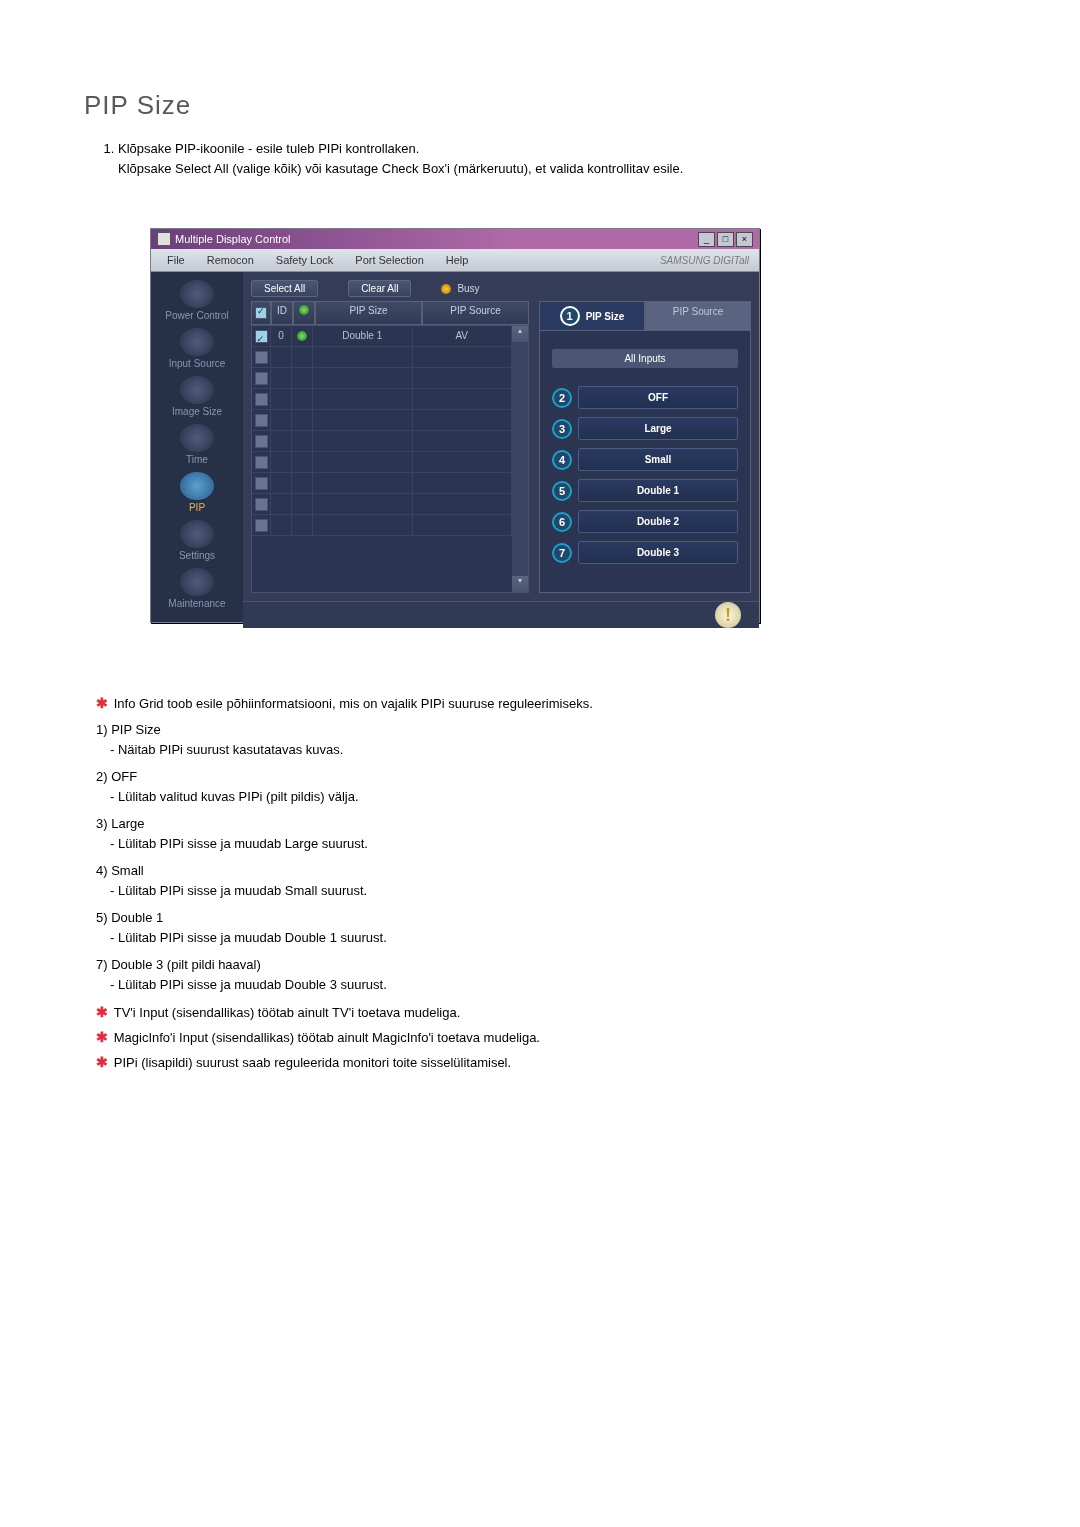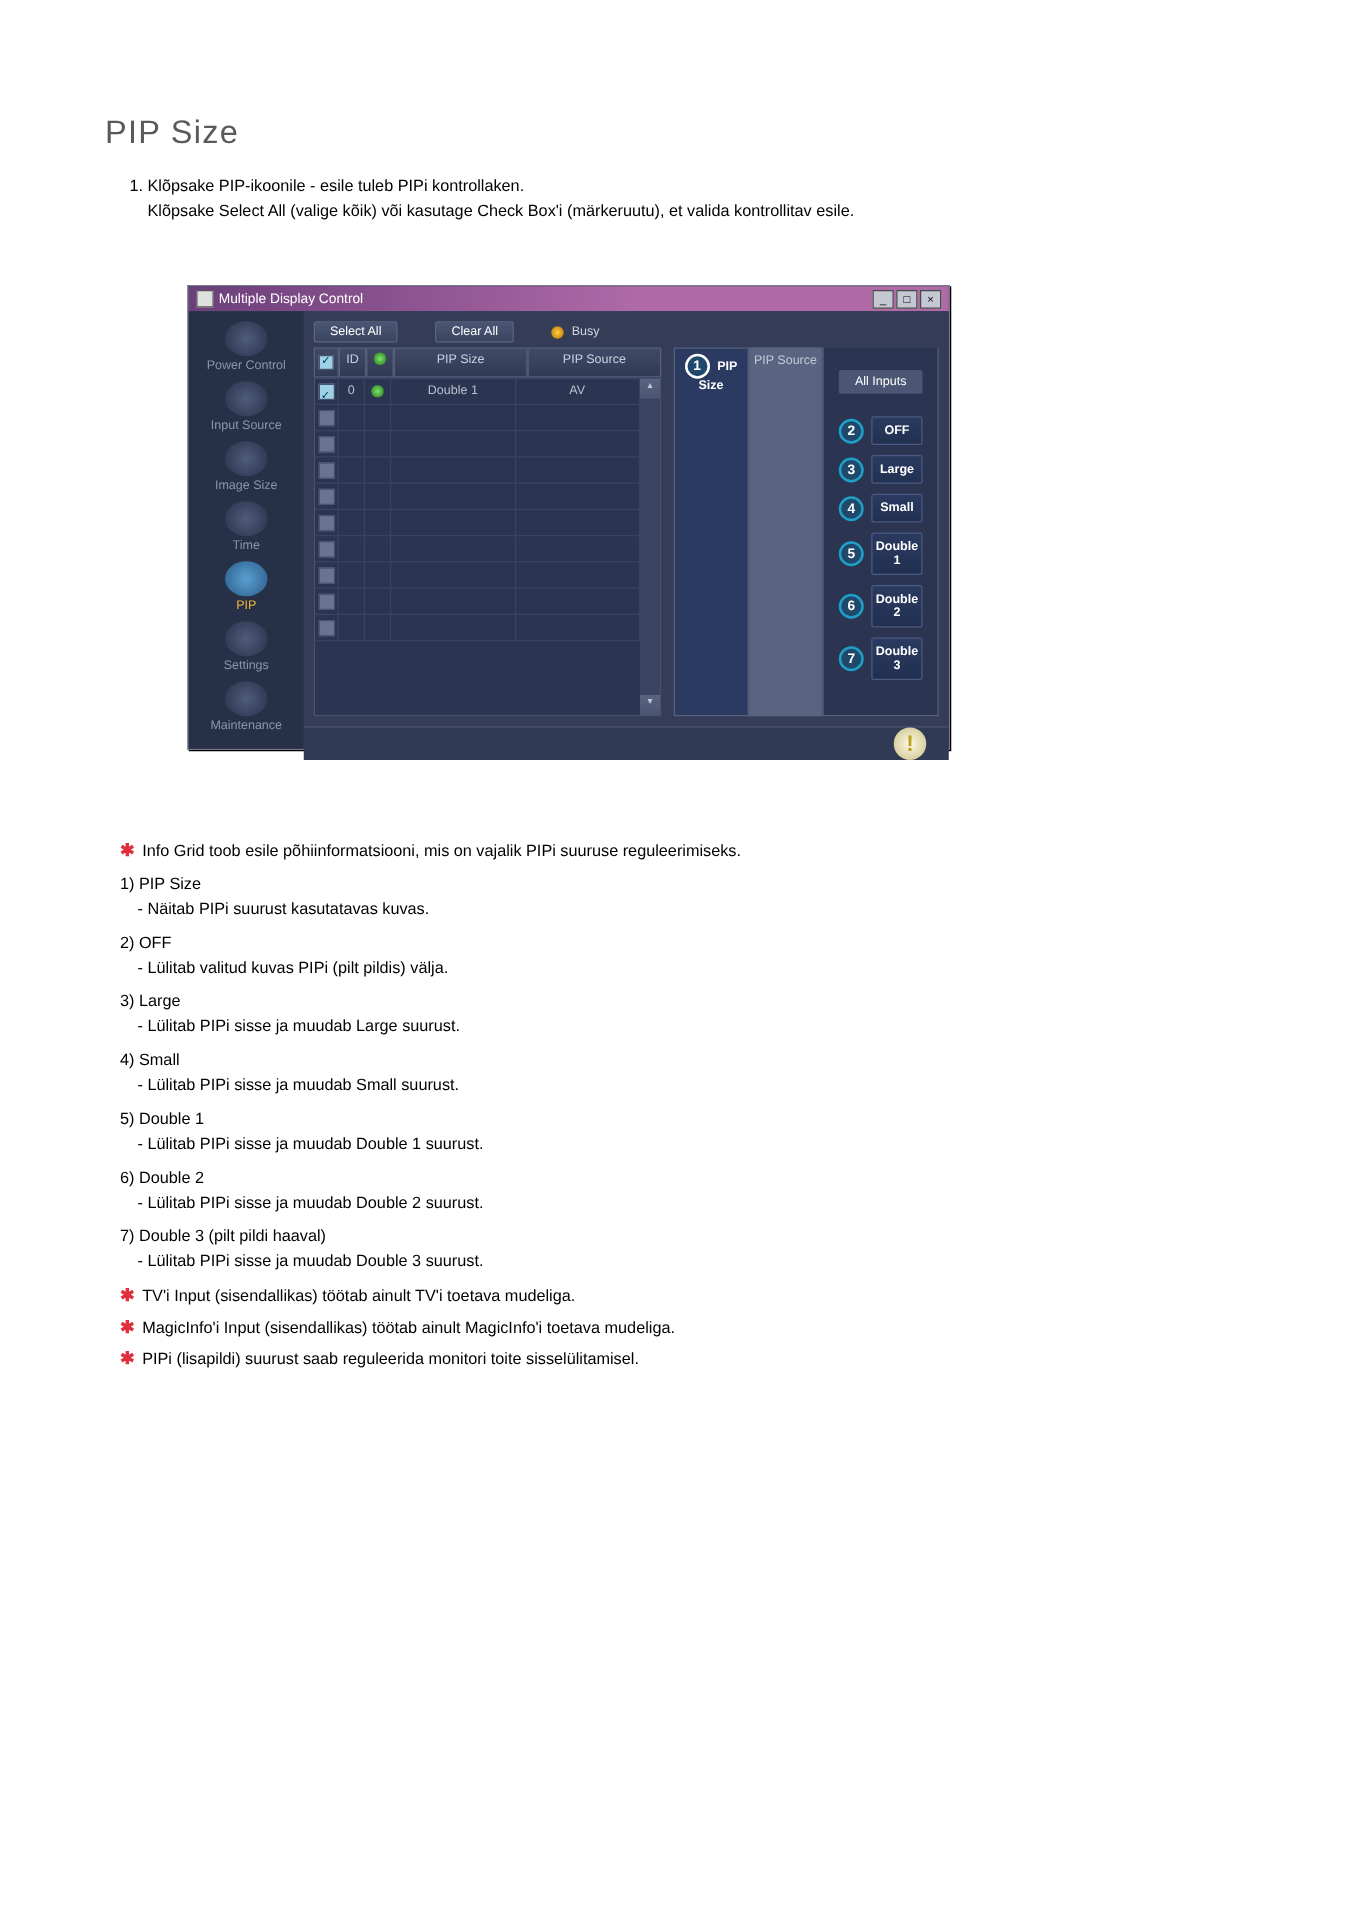--- a/index.html
+++ b/index.html
@@ -171,21 +171,21 @@
     display:flex; height:20px; border-bottom:1px solid #3a4460;
   }
   .cell{border-right:1px solid #3a4460;font-size:10px;color:#b8c0d0;text-align:center;line-height:20px;}
   .chkbox {width:11px;height:11px;background:#6a7490;margin:4px auto;border:1px solid #4a5470;}
   .chkbox.on{background:#9ed0e8;position:relative;}
   .chkbox.on::after{content:"✓";font-size:9px;color:#00305a;position:absolute;top:-2px;left:1px;}
   .status-dot{width:10px;height:10px;border-radius:50%;background:radial-gradient(circle,#80e070,#207a10);margin:5px auto;}
   .scrollbar{width:16px;background:#3a4460;display:flex;flex-direction:column;}
   .sbtn{height:16px;background:linear-gradient(#5a6480,#4a5470);text-align:center;font-size:8px;color:#c0c8d8;}
   .panel {
-    width:212px; display:flex; flex-direction:row;
+    width:212px; display:flex; flex-direction:column;
   }
   .tabs{display:flex;}
   .tab{flex:1;text-align:center;padding:4px 0;font-size:10px;border:1px solid #55607c;}
   .tab.active{background:#2a3a60;color:#fff;font-weight:bold;}
   .tab.inactive{background:#5a6480;color:#c0c8d8;}
   .badge{
     display:inline-block;width:16px;height:16px;border-radius:50%;
     border:2px solid #1ea0c8;color:#fff;background:#20486a;
     text-align:center;font-size:11px;font-weight:bold;line-height:16px;margin-right:6px;
   }
@@ -243,20 +243,28 @@
           <div class="title-icon"></div>
           <span>Multiple Display Control</span>
         </div>
         <div class="syswrap">
           <div class="sysbtn">_</div>
           <div class="sysbtn">□</div>
           <div class="sysbtn">×</div>
         </div>
       </div>
 
+      <div class="menubar">
+        <span>File</span>
+        <span>Remocon</span>
+        <span>Safety Lock</span>
+        <span>Port Selection</span>
+        <span>Help</span>
+        <span class="brand">SAMSUNG DIGITall</span>
+      </div>
 
       <div class="apparea">
 
         <div class="sidebar">
           <div class="side-item">
             <div class="sicon"></div>
             <span>Power Control</span>
           </div>
           <div class="side-item">
             <div class="sicon"></div>
@@ -457,20 +465,19 @@
 
   <div class="star-line">
     <span class="star">✱</span><span>Info Grid toob esile põhiinformatsiooni, mis on vajalik PIPi suuruse reguleerimiseks.</span>
   </div>
   <ul class="item-list">
     <li><span>1)</span>&nbsp;<span>PIP Size</span><br><span class="sub">- Näitab PIPi suurust kasutatavas kuvas.</span></li>
     <li><span>2)</span>&nbsp;<span>OFF</span><br><span class="sub">- Lülitab valitud kuvas PIPi (pilt pildis) välja.</span></li>
     <li><span>3)</span>&nbsp;<span>Large</span><br><span class="sub">- Lülitab PIPi sisse ja muudab Large suurust.</span></li>
     <li><span>4)</span>&nbsp;<span>Small</span><br><span class="sub">- Lülitab PIPi sisse ja muudab Small suurust.</span></li>
     <li><span>5)</span>&nbsp;<span>Double 1</span><br><span class="sub">- Lülitab PIPi sisse ja muudab Double 1 suurust.</span></li>
-    <li><span>6)</span>&nbsp;<span>Double 2</span><br><span class="sub">- Lülitab PIPi sisse ja muudab Double 2 suurust.</span></li>
     <li><span>7)</span>&nbsp;<span>Double 3 (pilt pildi haaval)</span><br><span class="sub">- Lülitab PIPi sisse ja muudab Double 3 suurust.</span></li>
   </ul>
   <div class="star-line"><span class="star">✱</span><span>TV'i Input (sisendallikas) töötab ainult TV'i toetava mudeliga.</span></div>
   <div class="star-line"><span class="star">✱</span><span>MagicInfo'i Input (sisendallikas) töötab ainult MagicInfo'i toetava mudeliga.</span></div>
   <div class="star-line"><span class="star">✱</span><span>PIPi (lisapildi) suurust saab reguleerida monitori toite sisselülitamisel.</span></div>
 
 </div>
 
 </body></html>

